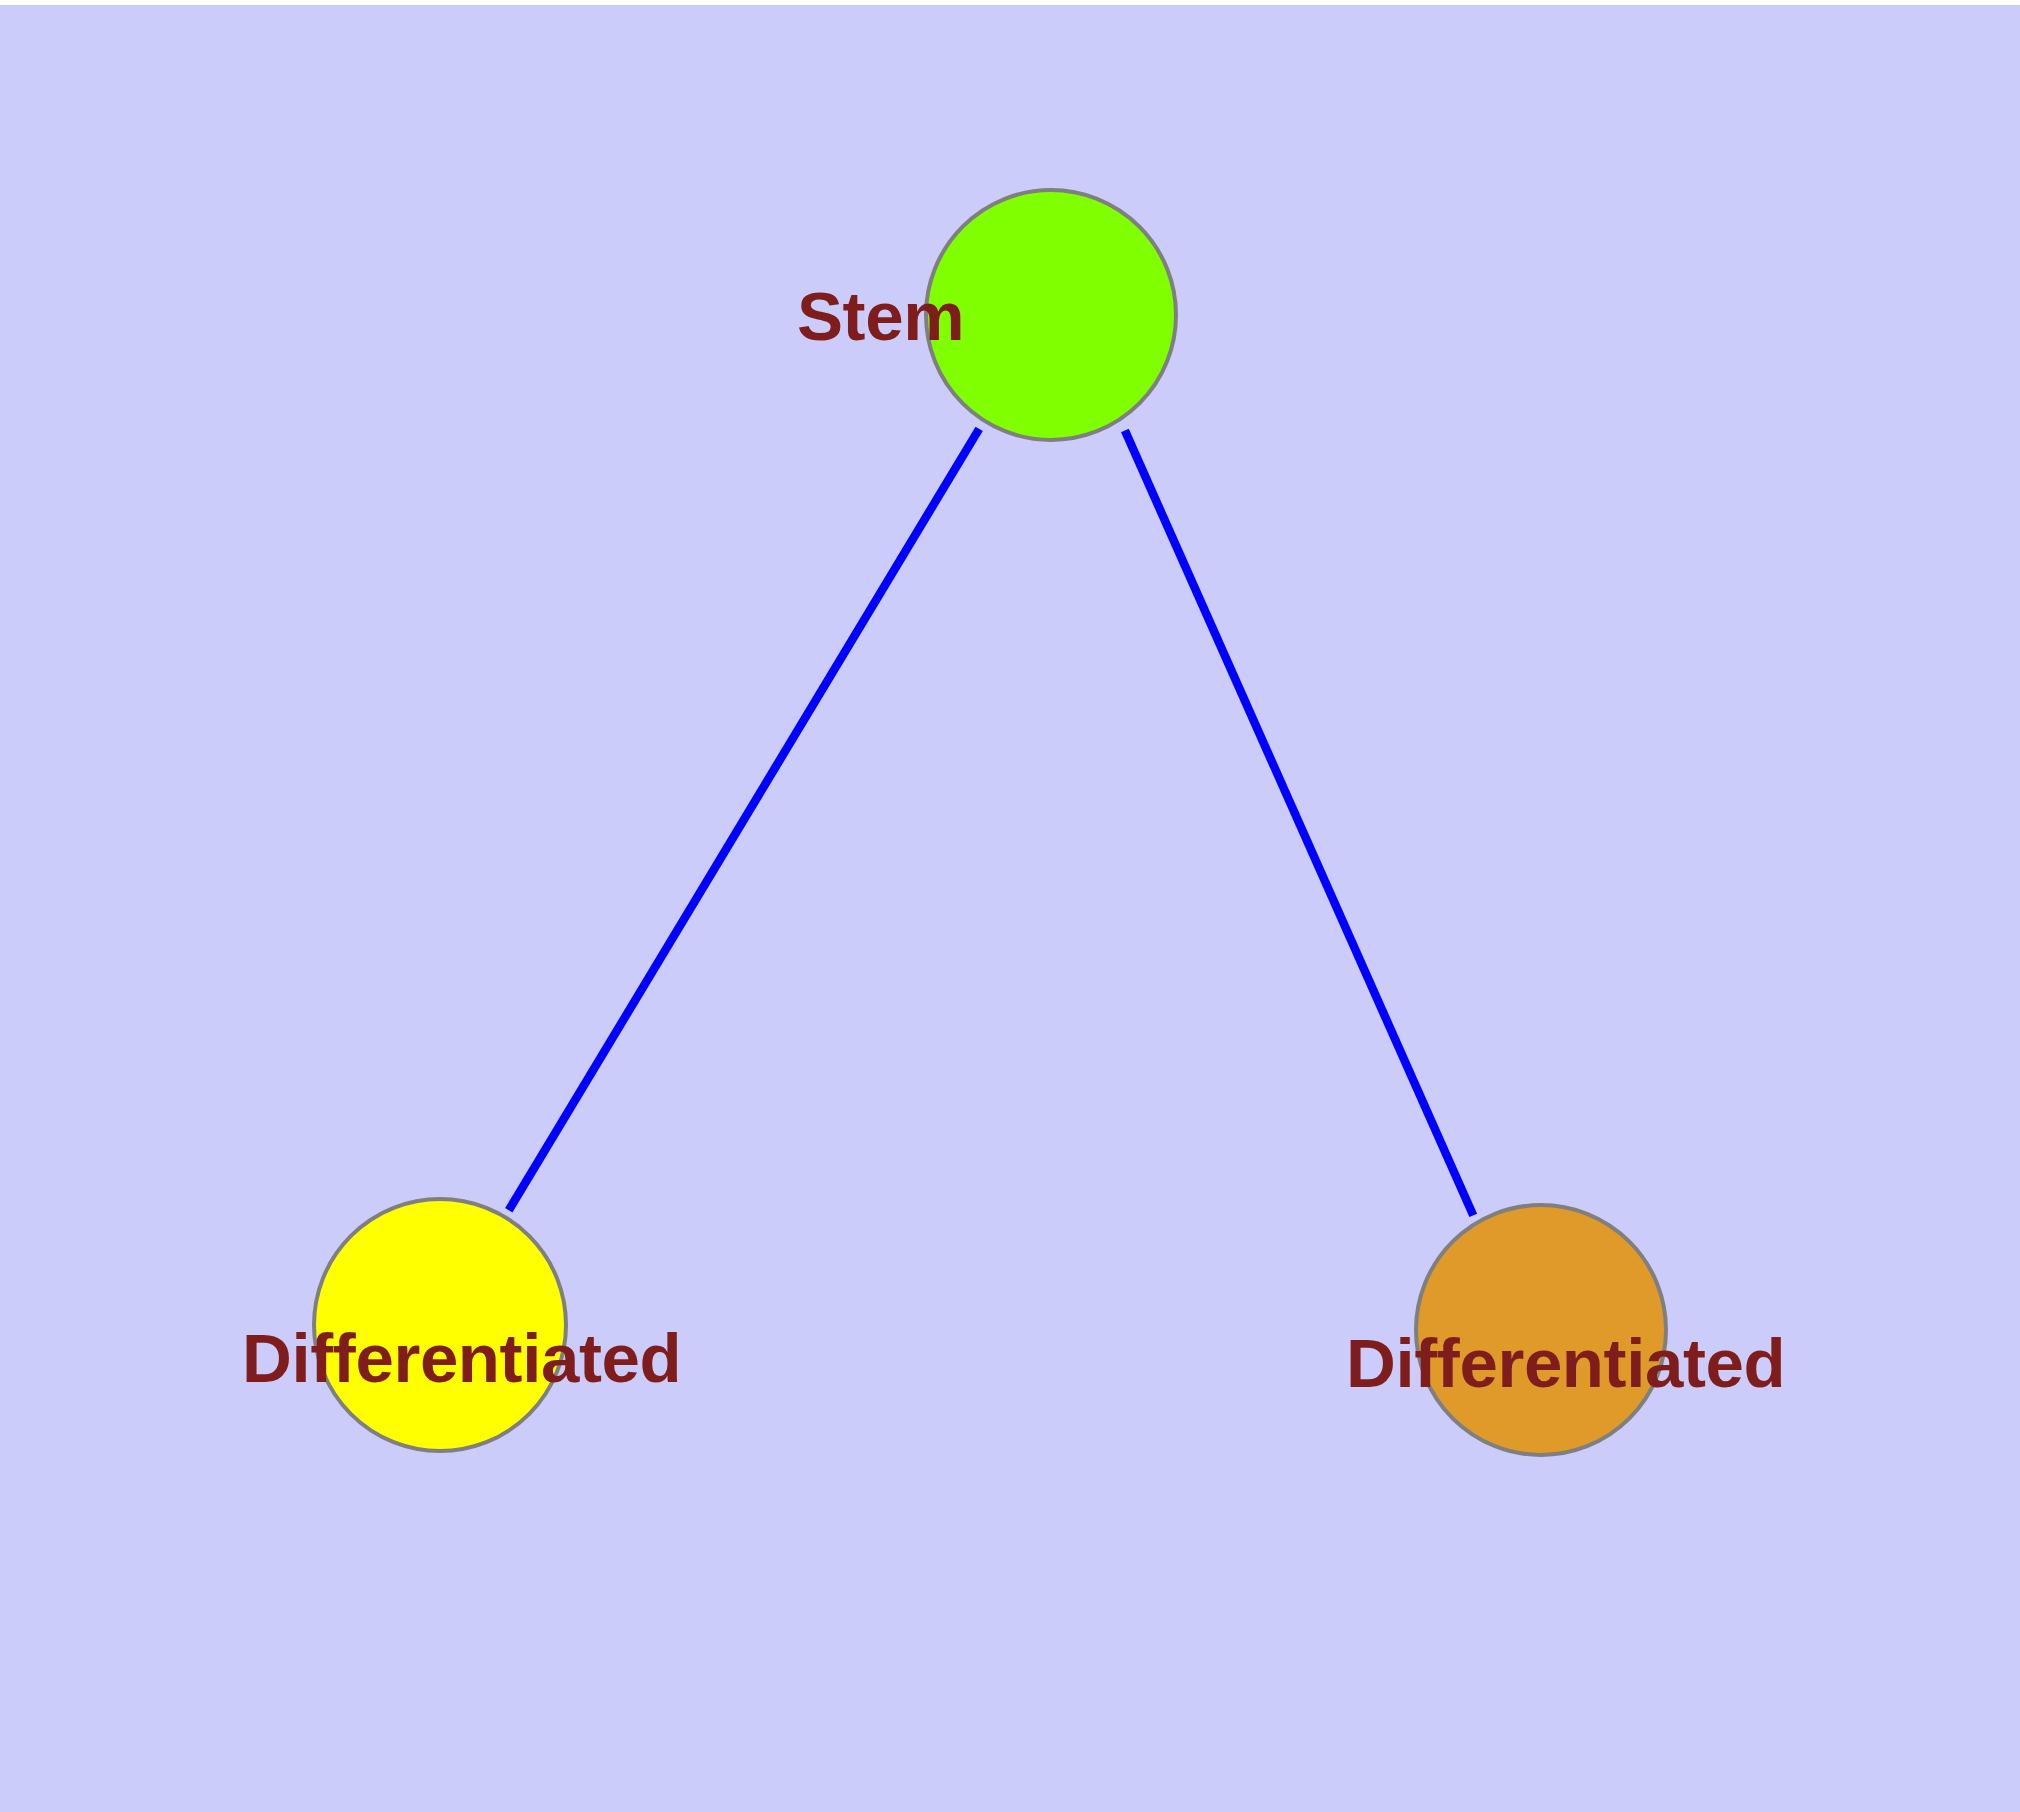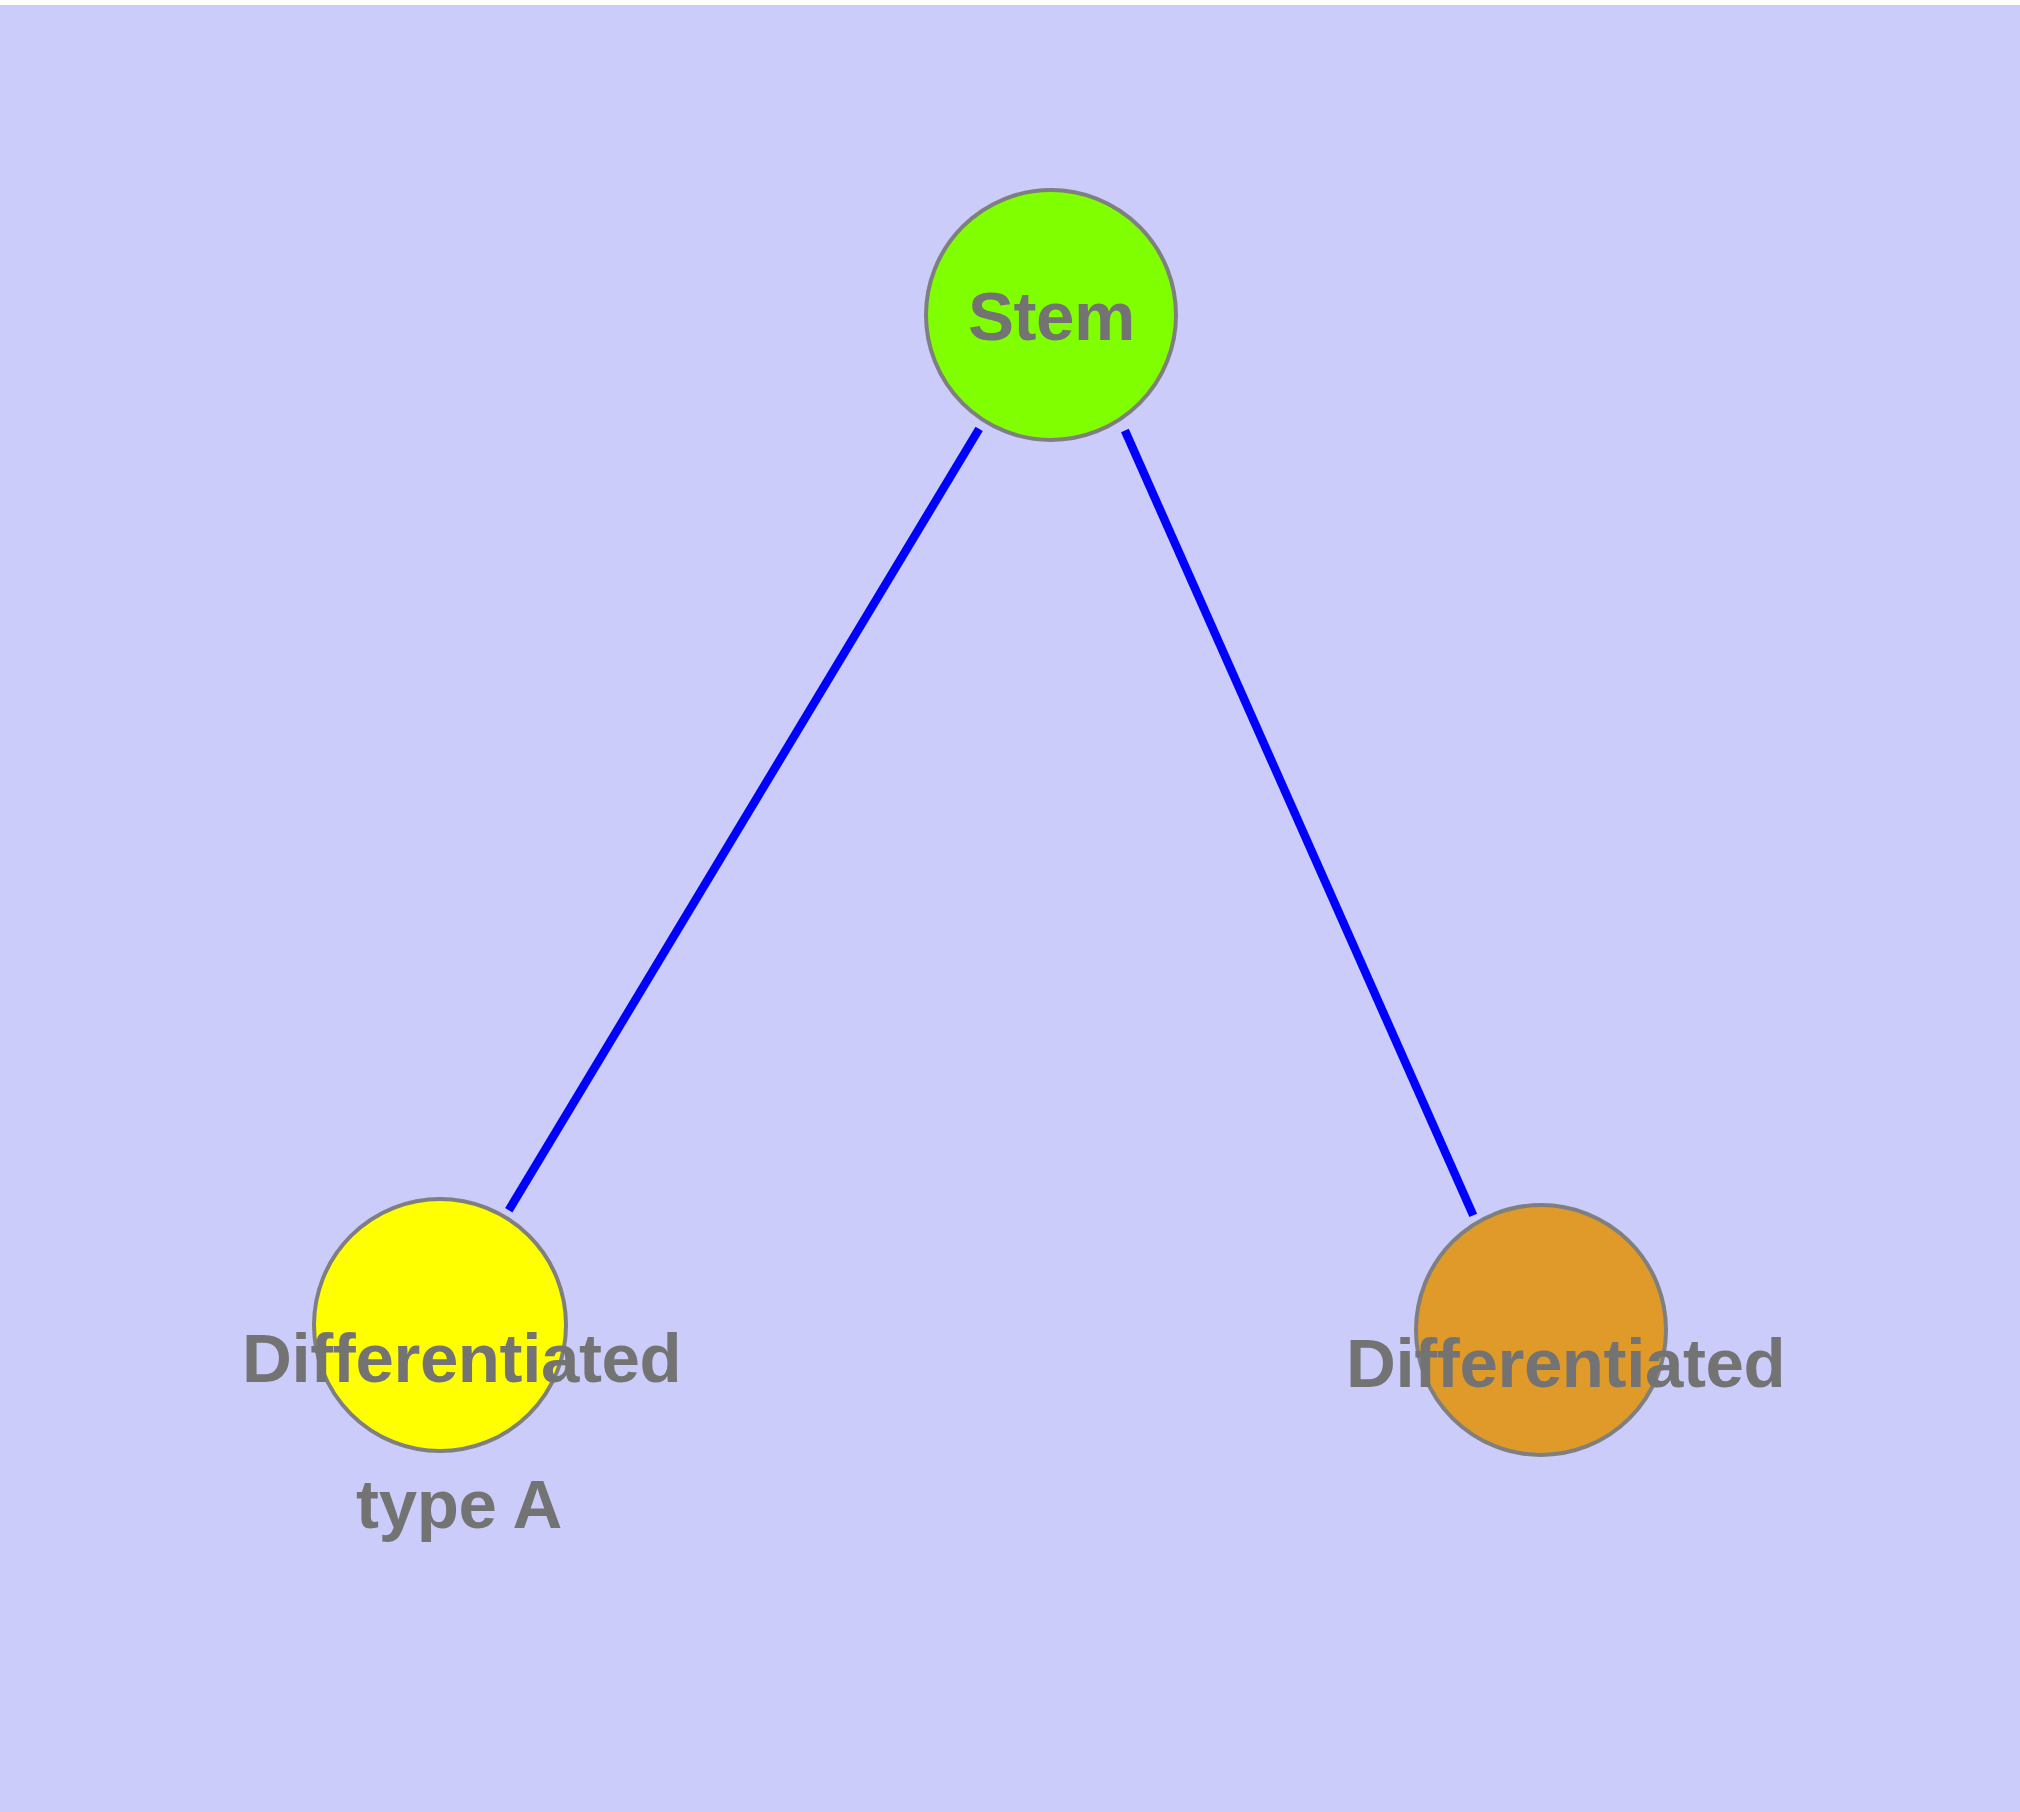--- a/index.html
+++ b/index.html
@@ -34,22 +34,22 @@
     height: 1812px;
   }
   .node {
     position: absolute;
     box-sizing: border-box;
     border-radius: 50%;
     border: 4.2px solid #7f7f7f;
   }
   .node-label {
     position: absolute;
-    text-align: center;
-    color: #737373;
+    text-align: left;
+    color: #7f1d1d;
     font-weight: bold;
     line-height: 1.06;
     white-space: pre;
     letter-spacing: -0.4px;
     pointer-events: none;
   }
 </style>
 </head>
 <body>
 
@@ -61,21 +61,20 @@
     <line x1="1155" y1="506" x2="600" y2="1428" stroke="#0000ff" stroke-width="10" stroke-linecap="butt"></line>
     <line x1="1327" y1="508" x2="1738" y2="1434" stroke="#0000ff" stroke-width="10" stroke-linecap="butt"></line>
   </svg>
 
   <div class="node" id="node-stem" style="left:924px; top:188px; width:254px; height:254px; background:#7fff00;"></div>
   <div class="node-label" style="left:797px; top:280px; width:509px; font-size:69px;">Stem</div>
 
   <div class="node" id="node-diff-a" style="left:312px; top:1197px; width:256px; height:256px; background:#ffff00;"></div>
   <div class="node-label" style="left:167px; top:1249px; width:509px; font-size:69px;">
     <span>Differentiated</span><br>
-    <span>type A</span>
   </div>
 
   <div class="node" id="node-diff-b" style="left:1414px; top:1203px; width:254px; height:254px; background:#e09a29;"></div>
   <div class="node-label" style="left:1271px; top:1254px; width:509px; font-size:69px;">
     <span>Differentiated</span><br>
   </div>
 
 </div>
 
 

